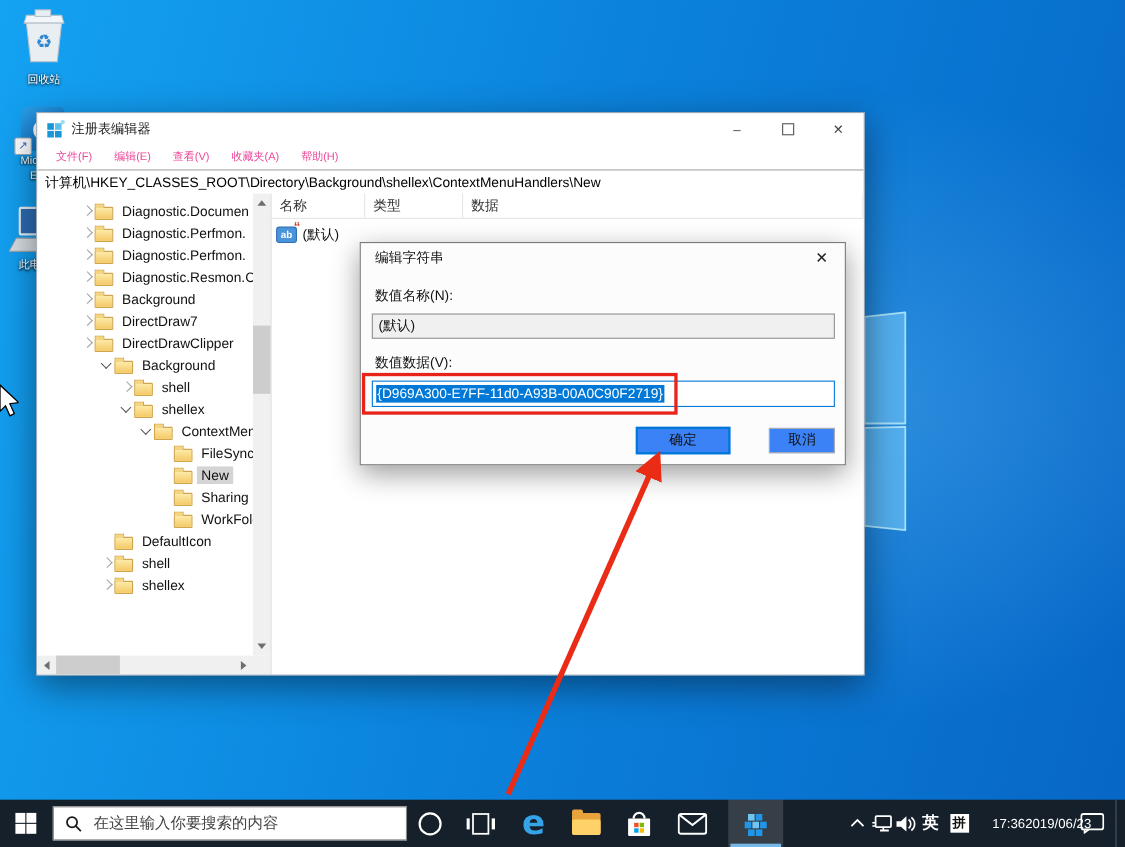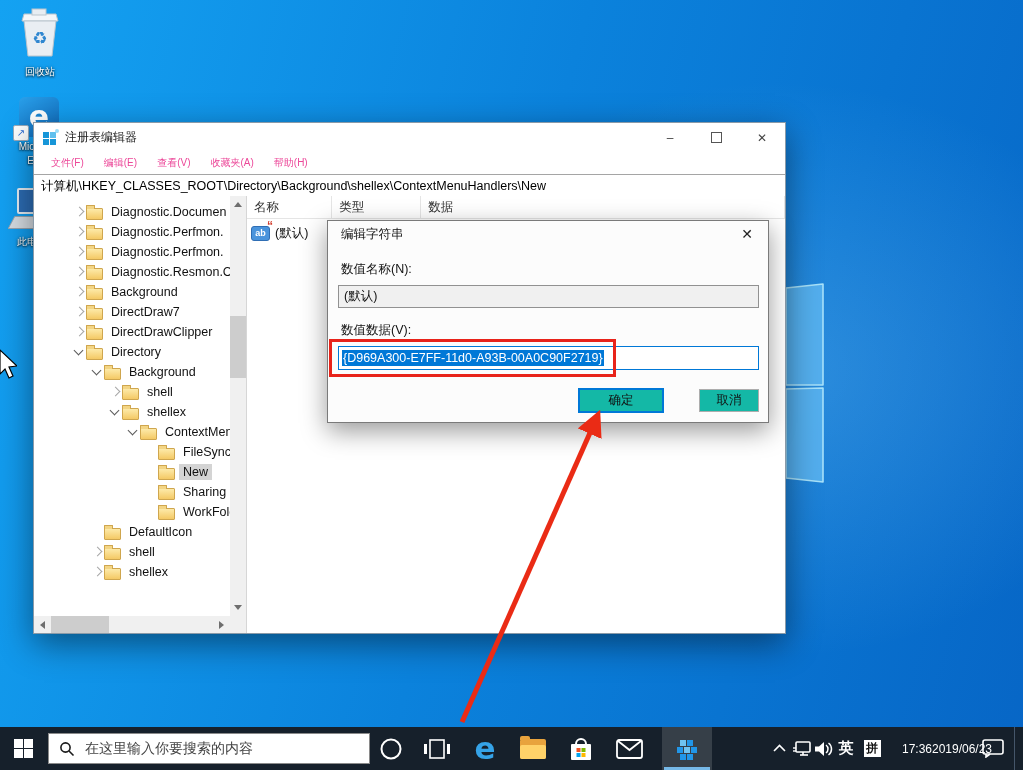--- a/index.html
+++ b/index.html
@@ -27,21 +27,21 @@
   .shortcut-badge{position:absolute;left:-6px;bottom:-4px;width:14px;height:14px;background:#fff;
      border:1px solid #9ab;border-radius:2px;font-size:10px;line-height:13px;color:#2a6bd4;text-align:center;}
   .pc-icon{width:46px;height:44px;margin:0 auto;position:relative;}
   .pc-icon .mon{position:absolute;left:8px;top:0;width:32px;height:22px;border:2px solid #e8eef4;background:#2c6cb4;border-radius:2px;}
   .pc-icon .kbd{position:absolute;left:2px;top:28px;width:34px;height:11px;background:#d7dde3;border:1px solid #9aa4ae;transform:skewX(-28deg);border-radius:1px;}
 
   
   #cursor{position:absolute;left:-7px;top:348px;z-index:40;}
 
   
-  #regedit{position:absolute;left:33px;top:122px;width:753px;height:512px;background:#fff;
+  #regedit{position:absolute;left:33px;top:102px;width:753px;height:512px;background:#fff;
      border:1px solid #8a9aa8;box-shadow:0 10px 32px rgba(0,0,0,.45);z-index:5;box-sizing:border-box;}
   .titlebar{height:29px;background:#fff;display:flex;align-items:center;position:relative;}
   .reg-appicon{width:14px;height:14px;margin-left:9px;position:relative;}
   .reg-appicon i{position:absolute;width:6px;height:6px;background:#1796d8;}
   .reg-appicon i:nth-child(1){left:0;top:1px}
   .reg-appicon i:nth-child(2){left:7px;top:1px;background:#5fc0ee}
   .reg-appicon i:nth-child(3){left:0;top:8px}
   .reg-appicon i:nth-child(4){left:7px;top:8px}
   .reg-appicon b{position:absolute;right:-2px;top:-2px;width:4px;height:4px;background:#9adcf8;border-radius:50%;}
   .title-text{font-size:12px;color:#222;margin-left:8px;}
@@ -102,21 +102,21 @@
   .dlg-close{position:absolute;right:6px;top:2px;width:30px;height:22px;display:flex;align-items:center;justify-content:center;
      font-size:14px;color:#222;}
   .dlg-label{position:absolute;left:13px;font-size:12.5px;color:#111;}
   #lbl-name{top:40px;}
   #lbl-data{top:101px;}
   .name-input{position:absolute;left:10px;top:64px;width:421px;height:23px;box-sizing:border-box;
      background:#f0f0f0;border:1px solid #919191;font-size:12.5px;color:#111;padding:0 5px;font-family:"Liberation Sans",sans-serif;}
   .data-field{position:absolute;left:10px;top:125px;width:421px;height:24px;box-sizing:border-box;
      background:#fff;border:1px solid var(--accent);display:flex;align-items:center;padding:0 3px;}
   .data-field .seltext{background:var(--accent);color:#fff;font-size:12.5px;white-space:nowrap;padding:1px 1px;}
-  .btn{position:absolute;font-size:12.5px;color:#111;background:#14b8a6;display:flex;align-items:center;justify-content:center;box-sizing:border-box;}
+  .btn{position:absolute;font-size:12.5px;color:#111;background:#3b82f6;display:flex;align-items:center;justify-content:center;box-sizing:border-box;}
   #btn-ok{left:250px;top:167px;width:86px;height:25px;border:2px solid var(--accent);}
   #btn-cancel{left:371px;top:168px;width:60px;height:23px;border:1px solid #adadad;}
 
   
   #red-box{position:absolute;left:329px;top:339px;width:281px;height:32px;border:3px solid var(--annotation_red);z-index:12;}
 
   
   #red-arrow{position:absolute;left:0;top:0;z-index:20;pointer-events:none;}
 
   
@@ -254,25 +254,20 @@
             <div class="trow" style="padding-left: 38px;">
               <span class="exp closed"></span>
               <span class="folder"></span>
               <span class="tlabel">DirectDraw7</span>
             </div>
             <div class="trow" style="padding-left: 38px;">
               <span class="exp closed"></span>
               <span class="folder"></span>
               <span class="tlabel">DirectDrawClipper</span>
             </div>
-            <div class="trow" style="padding-left: 38px;">
-              <span class="exp open"></span>
-              <span class="folder"></span>
-              <span class="tlabel">Directory</span>
-            </div>
             <div class="trow" style="padding-left: 56px;">
               <span class="exp open"></span>
               <span class="folder"></span>
               <span class="tlabel">Background</span>
             </div>
             <div class="trow" style="padding-left: 74px;">
               <span class="exp closed"></span>
               <span class="folder"></span>
               <span class="tlabel">shell</span>
             </div>

